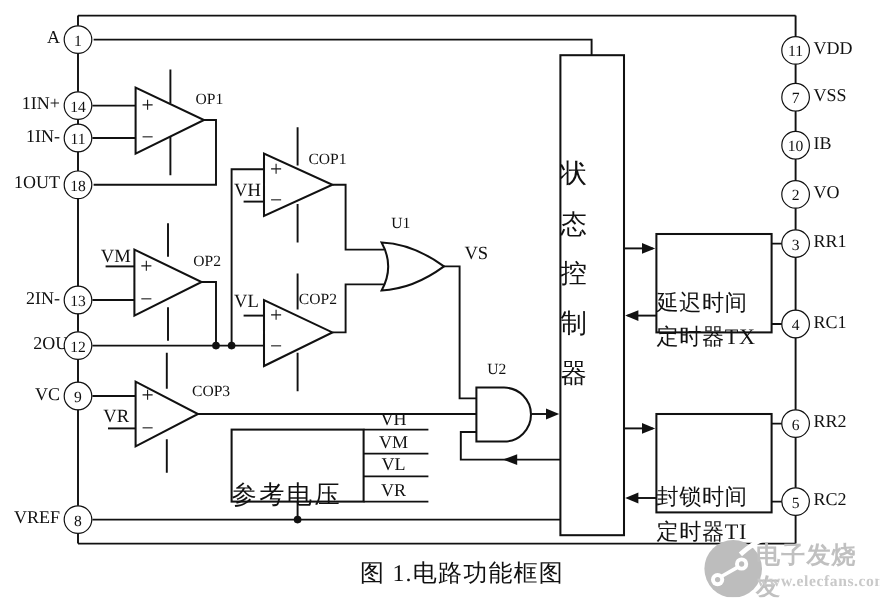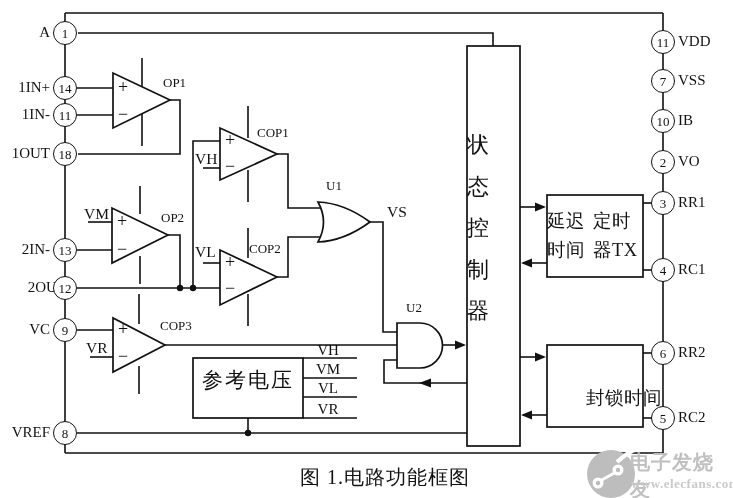--- a/index.html
+++ b/index.html
@@ -13,21 +13,21 @@
   .pin-label-r{text-align:left;font-size:15px;}
   .pin-circle{
     position:absolute;width:24px;height:24px;border:1.8px solid #111;border-radius:50%;
     background:#fff;box-sizing:border-box;display:flex;align-items:center;justify-content:center;
     font-size:13px;line-height:1;
   }
   .amp-label{font-size:13px;}
   .net-label{font-size:15.5px;}
   .sign{position:absolute;transform:translate(-50%,-54%);font-size:18px;line-height:1;}
   .ref-out{position:absolute;width:40px;text-align:center;font-size:15px;}
-  .blockbox{position:absolute;display:flex;flex-direction:row;align-items:center;justify-content:center;}
+  .blockbox{position:absolute;display:flex;flex-direction:column;justify-content:center;margin-top:32px;}
   .timer-line{font-size:18.5px;line-height:1.55;letter-spacing:.5px;}
   .refbox-label{font-size:21px;letter-spacing:2px;}
   .controller-text{
     position:absolute;left:467px;top:124px;width:26px;height:210px;
     font-size:22px;line-height:41.5px;word-break:break-all;text-align:left;
   }
   .caption{position:absolute;left:0;top:464px;width:770px;text-align:center;font-size:20px;letter-spacing:1px;}
   .wm-brand{position:absolute;left:630px;top:449px;font-size:20px;font-weight:bold;color:#c0c0c0;letter-spacing:1px;}
   .wm-url{position:absolute;left:631px;top:476px;font-size:13px;font-weight:bold;color:#c9c9c9;letter-spacing:.5px;}
 </style>
@@ -233,22 +233,23 @@
   <div class="sign" style="left:123px;top:330px">+</div>
   <div class="sign" style="left:123px;top:357px">−</div>
 
   <div class="controller-text">状态控制器</div>
 
   <div class="blockbox" style="left:547px;top:195px;width:96px;height:82px">
     <div class="timer-line">延迟时间</div>
     <div class="timer-line">定时器TX</div>
   </div>
 
-  <div class="blockbox" style="left:576px;top:345px;width:96px;height:106px">
+  <div class="blockbox" style="left:547px;top:345px;width:96px;height:106px">
     <div class="timer-line">封锁时间</div>
+    <div class="timer-line">定时器TI</div>
   </div>
 
   <div class="blockbox refbox-label" style="left:193px;top:358px;width:110px;height:44px">参考电压</div>
 
   <div class="caption">图 1.电路功能框图</div>
   <div class="wm-brand">电子发烧友</div>
   <div class="wm-url">www.elecfans.com</div>
 
 </div>
 

